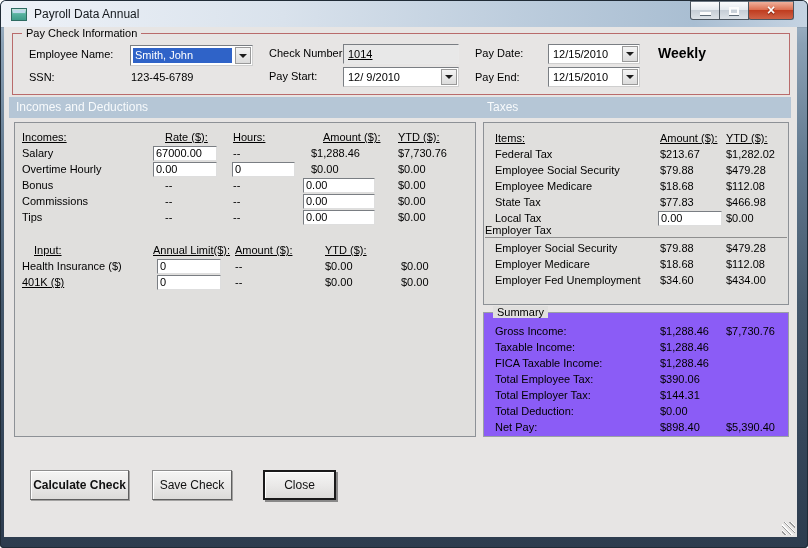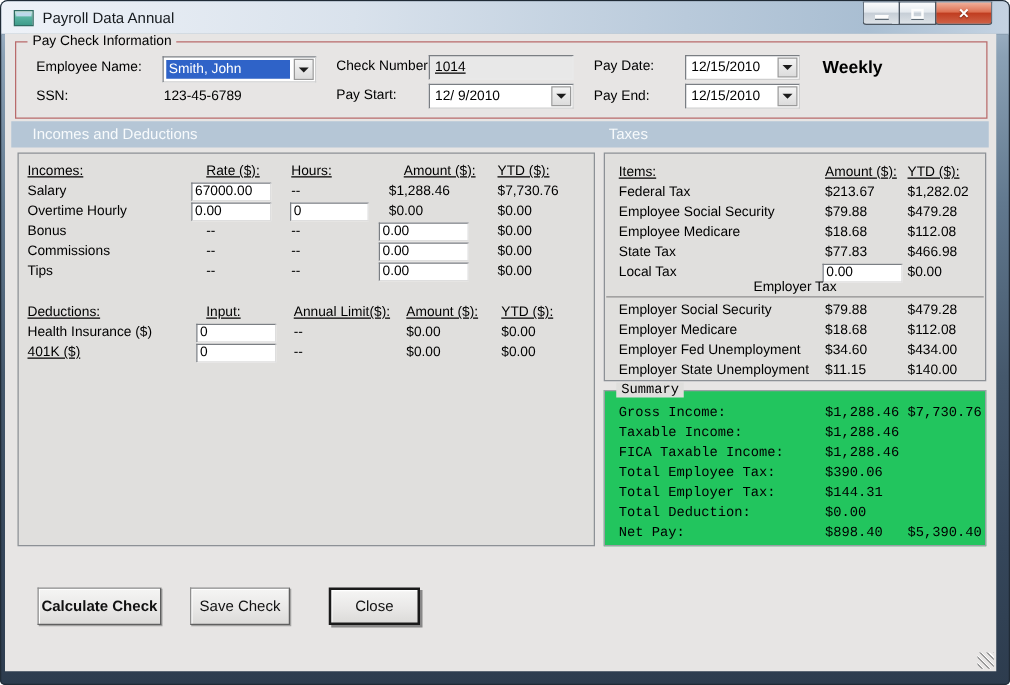--- a/index.html
+++ b/index.html
@@ -38,43 +38,43 @@
     font-size:11px;line-height:15px;padding-left:2px;white-space:nowrap;}
   .dbtn{position:absolute;top:1px;right:1px;bottom:1px;width:16px;box-sizing:border-box;
     background:linear-gradient(180deg,#f4f4f4,#dcdcdc);border:1px solid #999;}
   .dbtn::after{content:"";position:absolute;left:50%;top:50%;margin:-2px 0 0 -4px;
     border-left:4px solid transparent;border-right:4px solid transparent;border-top:4px solid #1c1c1c;}
   .fieldbox{position:absolute;box-sizing:border-box;border:1px solid;border-color:#7a7e83 #e9e9e9 #e9e9e9 #7a7e83;
     background:#e8e8e8;font-size:11px;line-height:18px;padding:0 4px;color:#000;}
   
   .band{position:absolute;left:5px;top:70px;width:782px;height:21px;background:#b5c6d6;}
   .band span{position:absolute;top:0;font-size:12px;line-height:21px;color:#f7fafc;}
-  .band .b1{left:17px;} .band .b2{left:478px;}
+  .band .b1{left:7px;} .band .b2{left:478px;}
   
   .panel{position:absolute;background:#e0dfdd;border:1px solid #8d9196;box-sizing:content-box;}
   .left-panel{left:10px;top:95px;width:460px;height:313px;}
   .taxes-panel{left:479px;top:95px;width:304px;height:181px;}
   .inc-table{position:absolute;left:7px;top:6px;right:3px;}
   .ded-table{position:absolute;left:7px;top:119px;right:3px;}
   .grid-i{display:grid;grid-template-columns:131px 80px 78px 87px auto;height:16px;line-height:16px;font-size:11px;color:#000;}
   .grid-d{display:grid;grid-template-columns:131px 82px 90px 76px auto;height:16px;line-height:16px;font-size:11px;color:#000;}
   .grid-t{display:grid;grid-template-columns:165px 66px auto;height:16px;line-height:16px;font-size:11px;color:#000;}
   .u{text-decoration:underline;}
   .ph{padding-left:12px;}
   .cell{white-space:nowrap;overflow:visible;}
   .tbox{height:15px;box-sizing:border-box;border:1px solid;border-color:#7a7e83 #dedede #dedede #7a7e83;
     background:#fff;font-family:"Liberation Sans",sans-serif;font-size:11px;padding:0 2px;margin:0;}
   .w64{width:64px;} .hours-in{width:63px;margin-left:-1px;} .amt-in{width:72px;margin-left:-8px;}
   .ded-in{width:64px;margin-left:4px;} .ltax-in{width:64px;margin-left:-2px;}
   .tax-table{position:absolute;left:11px;top:7px;right:3px;}
-  .emp-hdr{position:absolute;left:1px;right:1px;top:100px;height:14px;line-height:14px;text-align:center;
+  .emp-hdr{position:absolute;left:1px;right:1px;top:100px;height:14px;line-height:14px;
     font-size:11px;border-bottom:1px solid #8f8f8f;color:#000;}
   .empr-table{position:absolute;left:11px;top:117px;right:3px;}
   
-  .sumgroup{position:absolute;left:479px;top:285px;width:304px;height:123px;border:1px solid #9aa0a5;background:#22c55e;font-family:Liberation Mono, monospace;}
+  .sumgroup{position:absolute;left:479px;top:285px;width:304px;height:123px;border:1px solid #9aa0a5;background:#8b5cf6;}
   .sg-title{position:absolute;left:9px;top:-7px;background:#e0dfdd;padding:0 4px;font-size:11px;color:#000;}
   .sum-table{position:absolute;left:11px;top:10px;right:3px;}
   
   .btn{position:absolute;top:443px;height:30px;box-sizing:border-box;
     background:linear-gradient(180deg,#f5f5f4,#e9e8e7 55%,#dcdbd9);
     border:1px solid #8f8f8f;border-right-color:#5f5f5f;border-bottom-color:#5f5f5f;
     box-shadow:1px 1px 0 rgba(80,80,80,.45),inset 1px 1px 0 #fff;
     font-family:"Liberation Sans",sans-serif;font-size:12px;color:#111;padding:0;cursor:default;}
   .btn-calc{left:26px;width:99px;font-weight:bold;}
   .btn-save{left:148px;width:80px;}
@@ -182,21 +182,20 @@
           <span class="cell">Tips</span>
           <span class="cell ph">--</span>
           <span class="cell">--</span>
           <span class="cell"><input class="tbox amt-in" value="0.00" style=""></span>
           <span class="cell">$0.00</span>
         </div>
       </div>
 
       <div class="ded-table">
         <div class="grid-d">
-          <span class="cell u">Deductions:</span>
           <span class="cell u ph">Input:</span>
           <span class="cell u">Annual Limit($):</span>
           <span class="cell u">Amount ($):</span>
           <span class="cell u">YTD ($):</span>
         </div>
         <div class="grid-d">
           <span class="cell">Health Insurance  ($)</span>
           <span class="cell"><input class="tbox ded-in" value="0" style=""></span>
           <span class="cell">--</span>
           <span class="cell">$0.00</span>
@@ -259,25 +258,20 @@
         <div class="grid-t">
           <span class="cell">Employer Medicare</span>
           <span class="cell">$18.68</span>
           <span class="cell">$112.08</span>
         </div>
         <div class="grid-t">
           <span class="cell">Employer Fed Unemployment</span>
           <span class="cell">$34.60</span>
           <span class="cell">$434.00</span>
         </div>
-        <div class="grid-t">
-          <span class="cell">Employer State Unemployment</span>
-          <span class="cell">$11.15</span>
-          <span class="cell">$140.00</span>
-        </div>
       </div>
     </div>
 
     <div class="sumgroup">
       <span class="sg-title">Summary</span>
       <div class="sum-table">
         <div class="grid-t">
           <span class="cell">Gross Income:</span>
           <span class="cell">$1,288.46</span>
           <span class="cell">$7,730.76</span>

